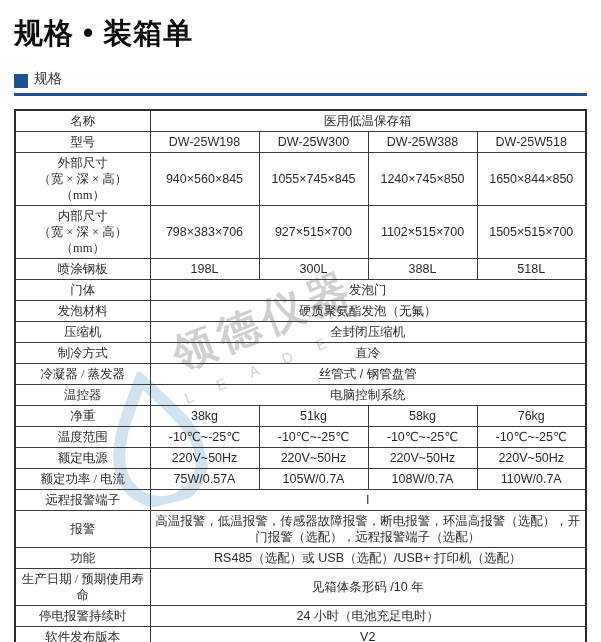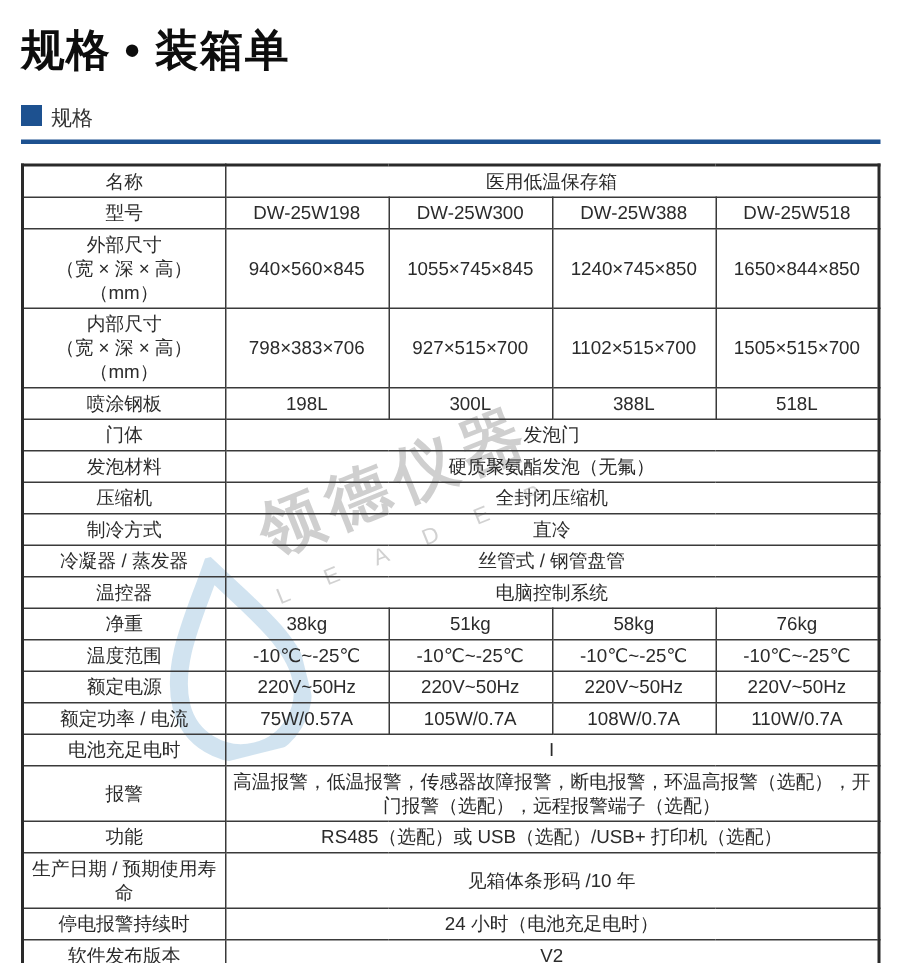--- a/index.html
+++ b/index.html
@@ -13,21 +13,21 @@
 
   .page-title {
     font-size: 29px;
     font-weight: 700;
     color: #0d0d0d;
     letter-spacing: 1px;
     margin: 4px 0 16px 0;
   }
 
   .section-head {
-    display: flex; align-items: flex-start; gap: 6px;
+    display: flex; align-items: flex-end; gap: 6px;
     font-size: 14px; color: #333;
     margin-bottom: 5px;
   }
   .blue-square { width: 14px; height: 14px; background: #1d5190; flex: 0 0 auto; }
 
   .blue-rule { height: 3px; background: #1d5190; margin-bottom: 13px; }
 
   .table-wrap { position: relative; width: 573px; }
 
   
@@ -58,21 +58,21 @@
   }
   table.spec col.label-col { width: 135px; }
   table.spec th, table.spec td {
     border: 1px solid #3a3a3a;
     text-align: center; vertical-align: middle;
     padding: 2px 3px;
     line-height: 1.28;
     font-weight: 400;
     background: transparent;
   }
-  table.spec th { white-space: pre-line; }
+  table.spec th { white-space: pre-line; font-family: Liberation Serif, serif; }
 </style>
 </head>
 <body>
 
 <div class="page">
 
   <div class="page-title">规格 • 装箱单</div>
 
   <div class="section-head">
     <span class="blue-square"></span>
@@ -181,21 +181,21 @@
             <td>220V~50Hz</td>
           </tr>
           <tr>
             <th>额定功率 / 电流</th>
             <td>75W/0.57A</td>
             <td>105W/0.7A</td>
             <td>108W/0.7A</td>
             <td>110W/0.7A</td>
           </tr>
           <tr>
-            <th>电池充足电时</th>
+            <th>远程报警端子</th>
             <td colspan="4">I</td>
           </tr>
           <tr>
             <th>报警</th>
             <td colspan="4">高温报警，低温报警，传感器故障报警，断电报警，环温高报警（选配），开门报警（选配），远程报警端子（选配）</td>
           </tr>
           <tr>
             <th>功能</th>
             <td colspan="4">RS485（选配）或 USB（选配）/USB+ 打印机（选配）</td>
           </tr>

